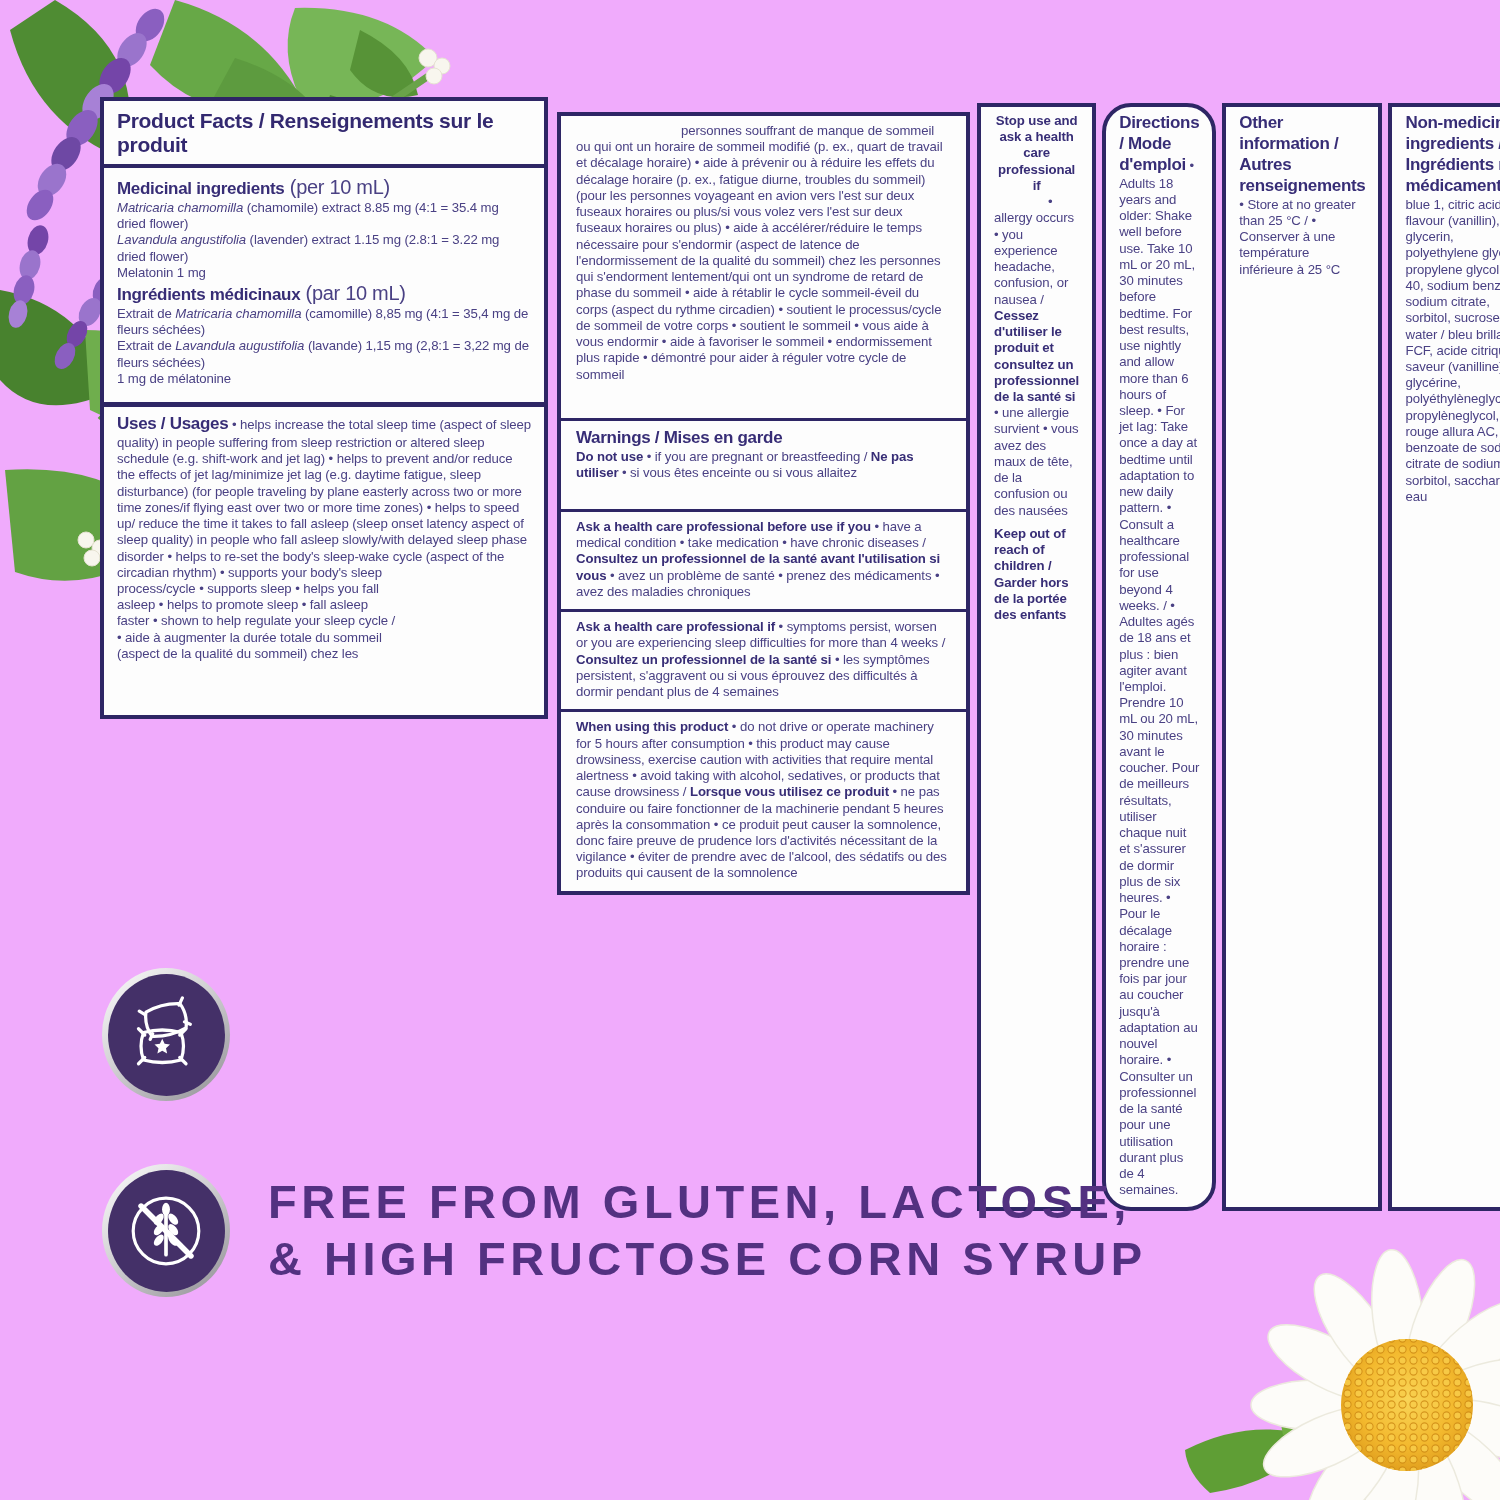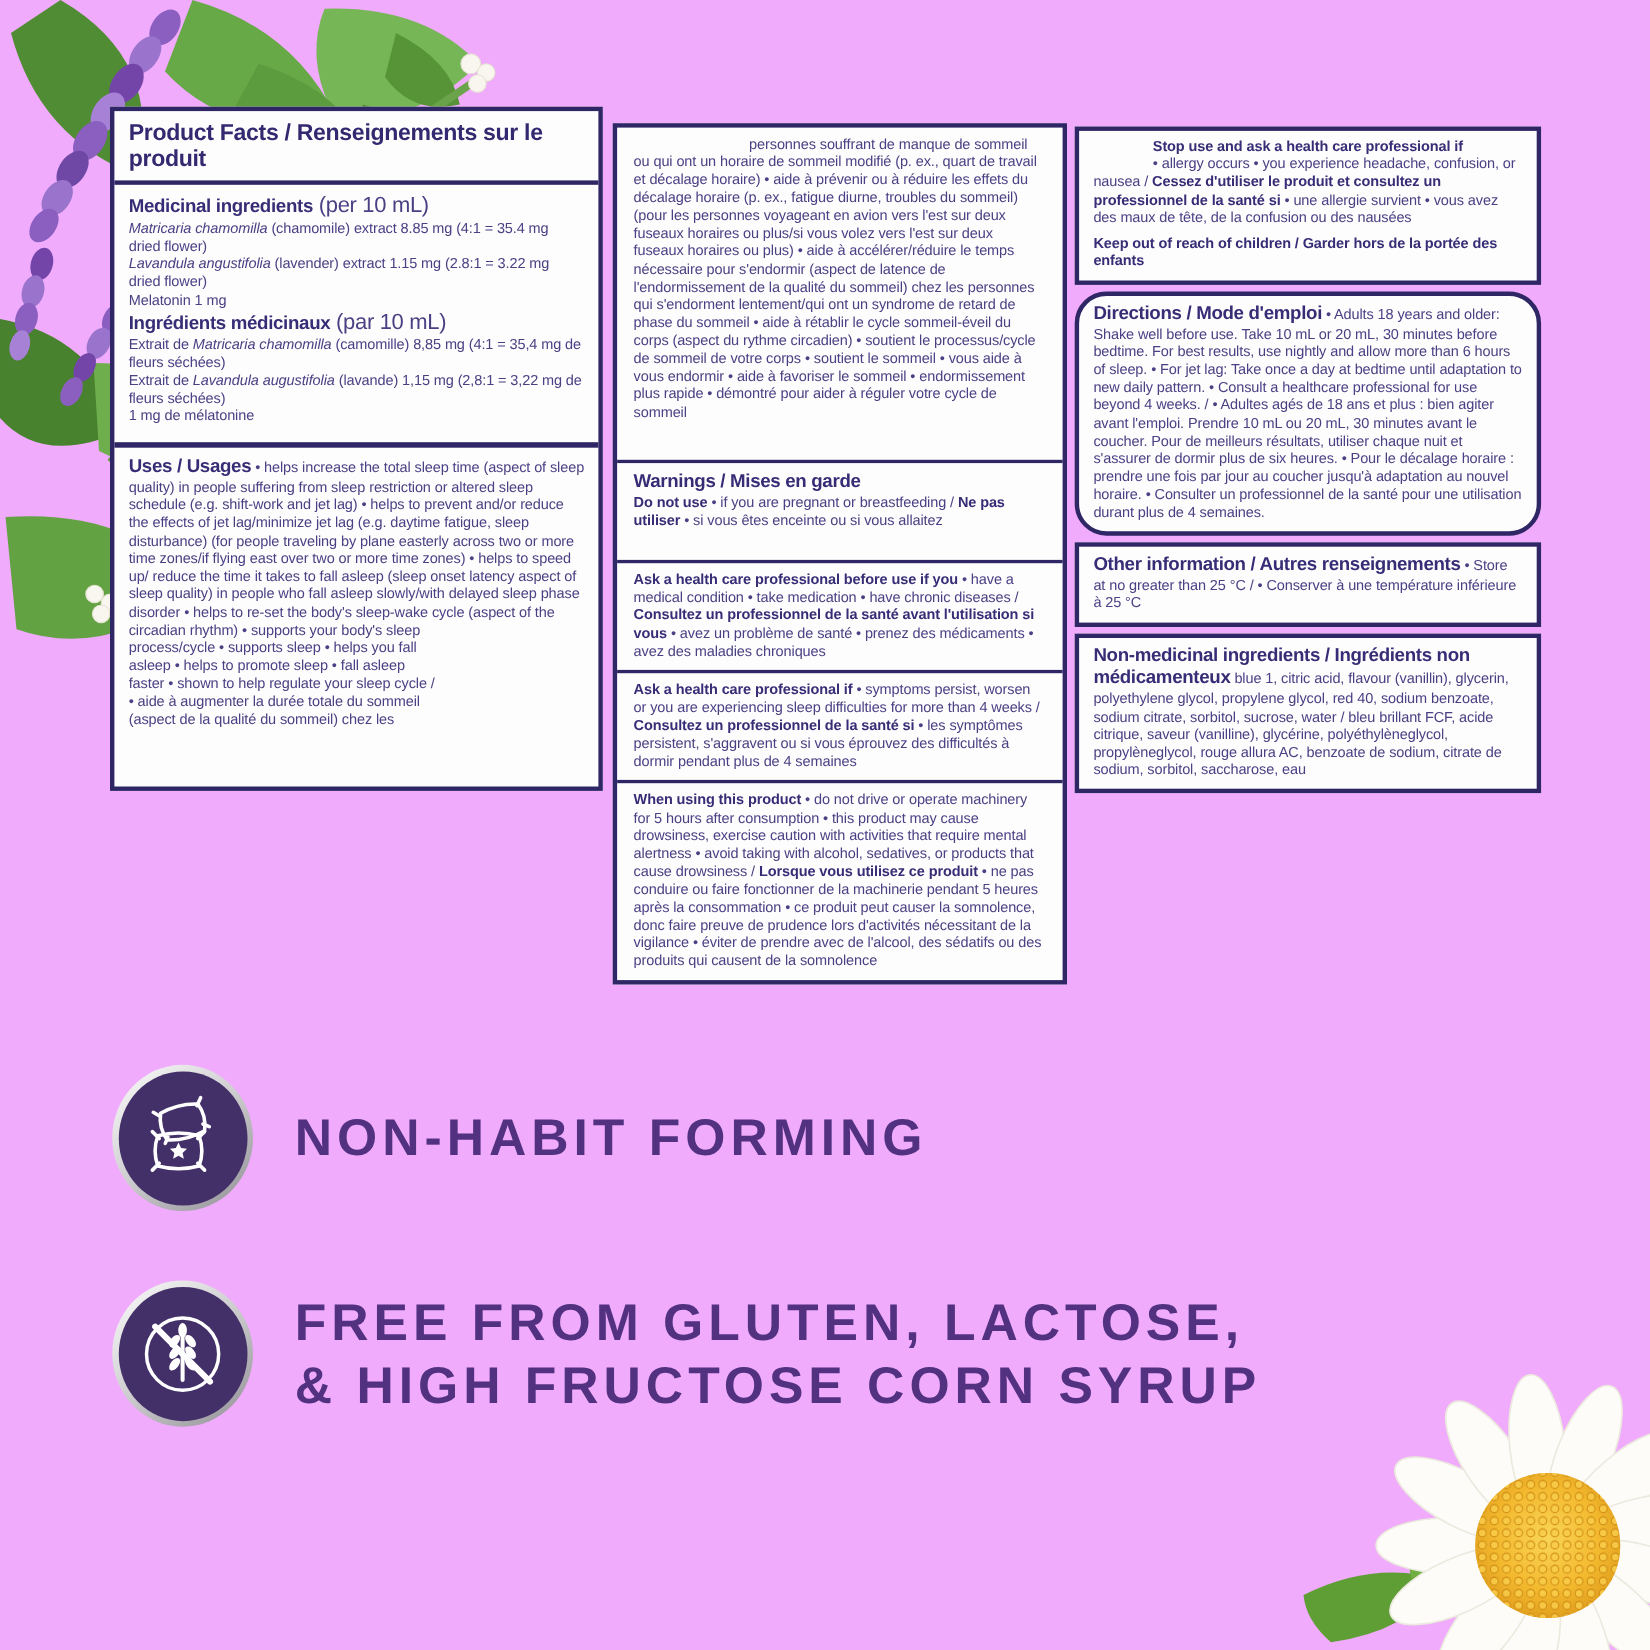--- a/index.html
+++ b/index.html
@@ -12,21 +12,21 @@
   #sec-medicinal{border-bottom:5px solid #2e2665;min-height:218px;}
   #sec-uses{min-height:288px;}
   #middle-panel{left:557px;top:100px;width:413px;min-height:748px;margin-top:12px;}
   .msec{padding:7px 15px 9px;font-size:13.2px;line-height:1.23;letter-spacing:-0.1px;}
   .msec + .msec{border-top:3px solid #2e2665;}
   #msec-uses-cont{min-height:286px;}
   .indent1{text-indent:105px;}
   #msec-warnings{min-height:72px;}
   #msec-ask-before{min-height:72px;}
   #msec-ask-if{min-height:78px;}
-  #right-col{position:absolute;left:977px;top:103px;width:424px;display:flex;flex-direction:column;gap:6px;margin-top:12px;}
+  #right-col{position:absolute;left:977px;top:103px;width:424px;display:flex;flex-direction:row;gap:6px;}
   .rbox{background:#fdfdfd;border:4px solid #2e2665;box-sizing:border-box;color:#4a4184;
         padding:6px 13px 9px;font-size:13.2px;line-height:1.23;letter-spacing:-0.1px;}
   #rbox-stop{min-height:137px;}
   #rbox-directions{min-height:212px;border-radius:29px;}
   #rbox-other{min-height:64px;}
   #rbox-nonmed{min-height:122px;}
   .seg-h{font-weight:700;font-size:17px;color:#372d76;letter-spacing:-0.3px;}
   .seg-hl{font-size:20px;color:#4a4184;letter-spacing:-0.3px;}
   .seg-b{font-weight:700;color:#372d76;}
   .seg-i{font-style:italic;text-align:center;}
@@ -220,21 +220,20 @@
       <div class="bcircle-inner">
         <svg width="80" height="80" viewBox="0 0 64 64" fill="none" stroke="#ffffff" stroke-width="2.6" stroke-linecap="round" stroke-linejoin="round">
           <path d="M18,10 Q32,6 46,10 Q50,20 46,30 Q32,34 18,30 Q14,20 18,10 Z" transform="rotate(-14 32 20)"></path>
           <path d="M13,8 l4,4 M49,6 l-4,5 M16,32 l3,-4 M50,28 l-4,-3" transform="rotate(-14 32 20)"></path>
           <path d="M14,30 Q29,26 44,30 Q48,41 44,52 Q29,56 14,52 Q10,41 14,30 Z"></path>
           <path d="M10,27 l5,5 M48,27 l-5,5 M10,55 l5,-5 M48,55 l-5,-5"></path>
           <path d="M29,35 l1.9,4 4.3,0.5 -3.2,3 0.9,4.3 -3.9,-2.2 -3.9,2.2 0.9,-4.3 -3.2,-3 4.3,-0.5 Z" fill="#ffffff" stroke="none"></path>
         </svg>
       </div>
     </div>
-    <div class="btext">NON-HABIT FORMING</div>
   </div>
 
   <div class="badge" id="badge-freefrom">
     <div class="bcircle">
       <div class="bcircle-inner">
         <svg width="84" height="84" viewBox="0 0 64 64" fill="none" stroke="#ffffff" stroke-width="2.4" stroke-linecap="round">
           <circle cx="32" cy="32" r="25"></circle>
           <path d="M32,18 L32,50" stroke-width="2.8"></path>
           <ellipse cx="32" cy="15.5" rx="3" ry="5" fill="#ffffff" stroke="none"></ellipse>
           <ellipse cx="26.5" cy="23" rx="2.8" ry="5" fill="#ffffff" stroke="none" transform="rotate(38 26.5 23)"></ellipse>

